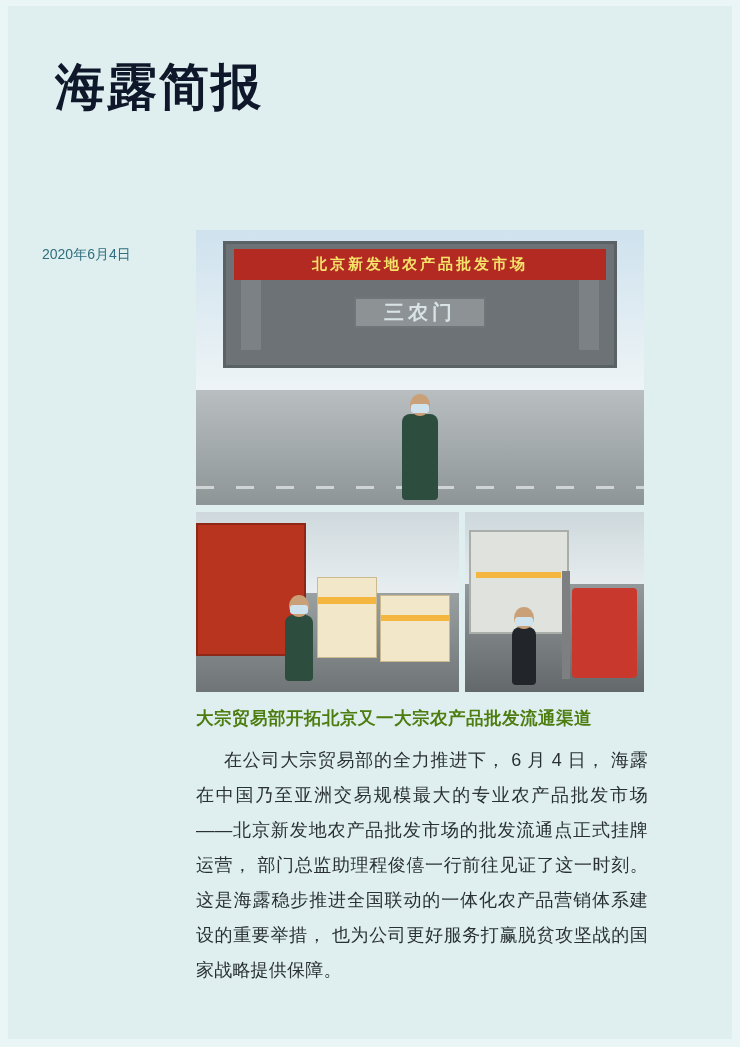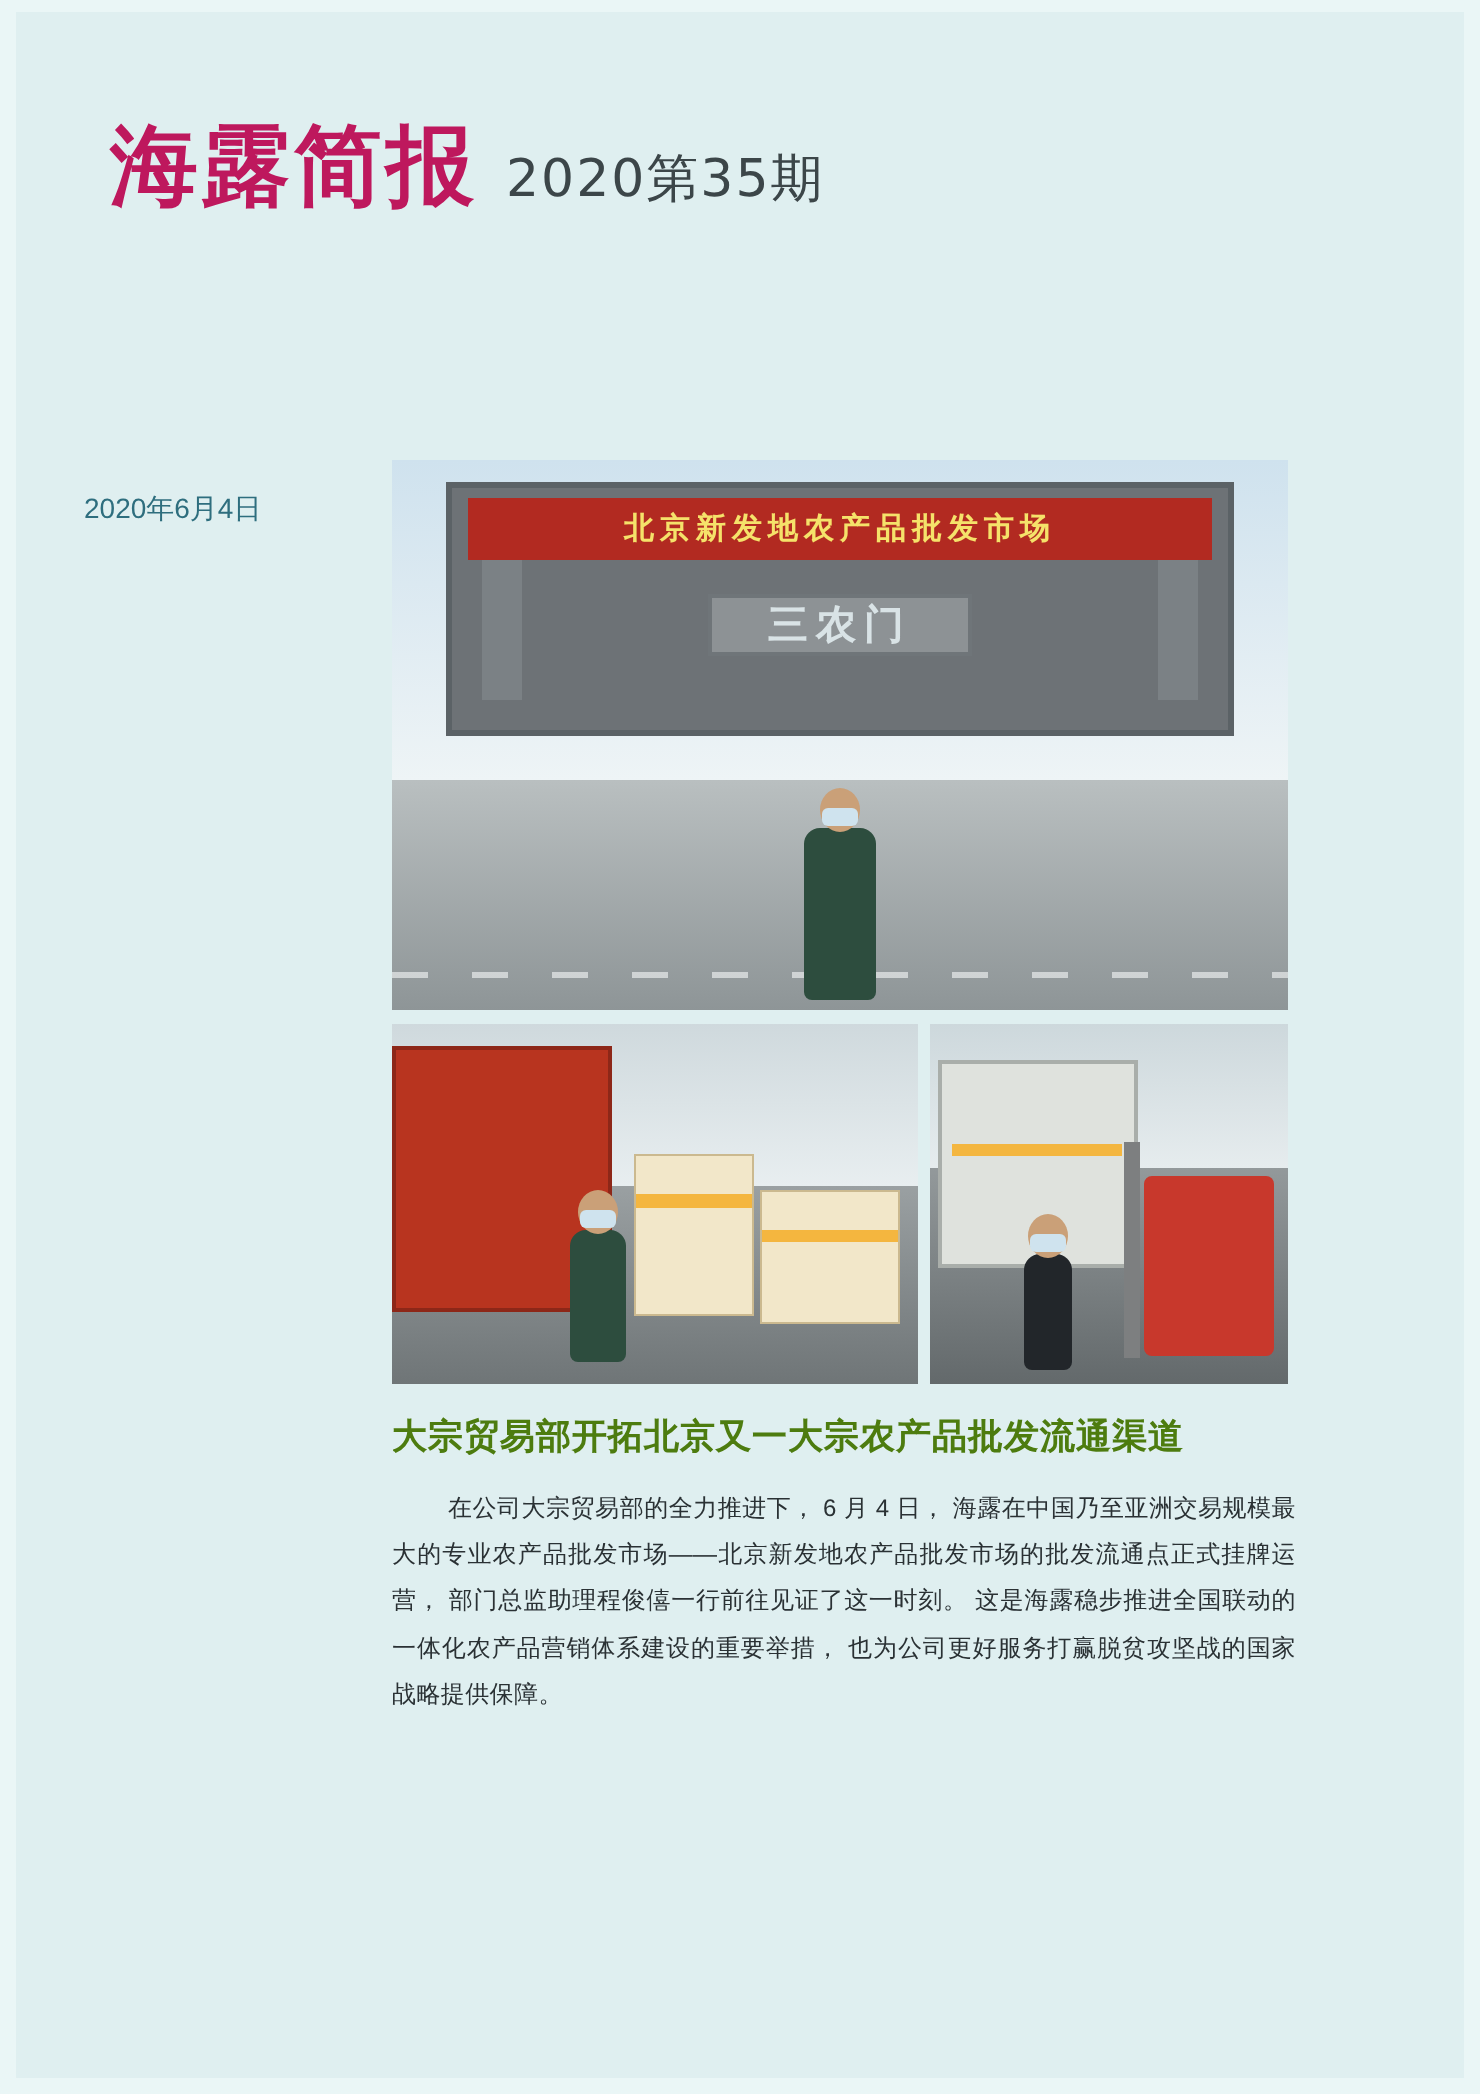--- a/index.html
+++ b/index.html
@@ -55,23 +55,23 @@
   .masthead {
     position: absolute;
     left: 55px;
     top: 62px;
     display: flex;
     align-items: flex-end;
     gap: 14px;
   }
   .masthead-title {
     font-family: "DejaVu Sans", "Liberation Sans", sans-serif;
-    font-size: 44px;
+    font-size: 50px;
     font-weight: bold;
-    color: #be185d;
+    color: #0f172a;
     letter-spacing: 2px;
     line-height: 1;
   }
   .masthead-issue {
     font-family: "DejaVu Sans", "Liberation Sans", sans-serif;
     font-size: 26px;
     color: #3c4649;
     letter-spacing: 1px;
     line-height: 1;
     padding-bottom: 3px;
@@ -244,41 +244,40 @@
   .headline {
     color: #4d7c0f;
     font-size: 17.5px;
     font-weight: bold;
     letter-spacing: .5px;
     line-height: 1.4;
     margin: 0 0 12px 0;
   }
   .para {
     color: #2a3134;
-    font-size: 12px;
+    font-size: 18px;
     line-height: 1.95;
     text-align: justify;
     margin: 0 0 2px 0;
     text-indent: 28px;
     letter-spacing: .2px;
   }
 </style>
 </head>
 <body>
 
 <div class="page">
   <div class="page-inner"></div>
   <div class="edge-left"></div>
   <div class="edge-right"></div>
   <div class="edge-top"></div>
   <div class="edge-bottom"></div>
 
   <div class="masthead">
     <div class="masthead-title">海露简报</div>
-    <div class="masthead-issue">2020第35期</div>
   </div>
 
   <div class="meta">
     <div class="meta-line">2020年6月4日</div>
   </div>
 
   <div class="photo-main">
     <div class="sky"></div>
     <div class="ground"></div>
     <div class="gate">

